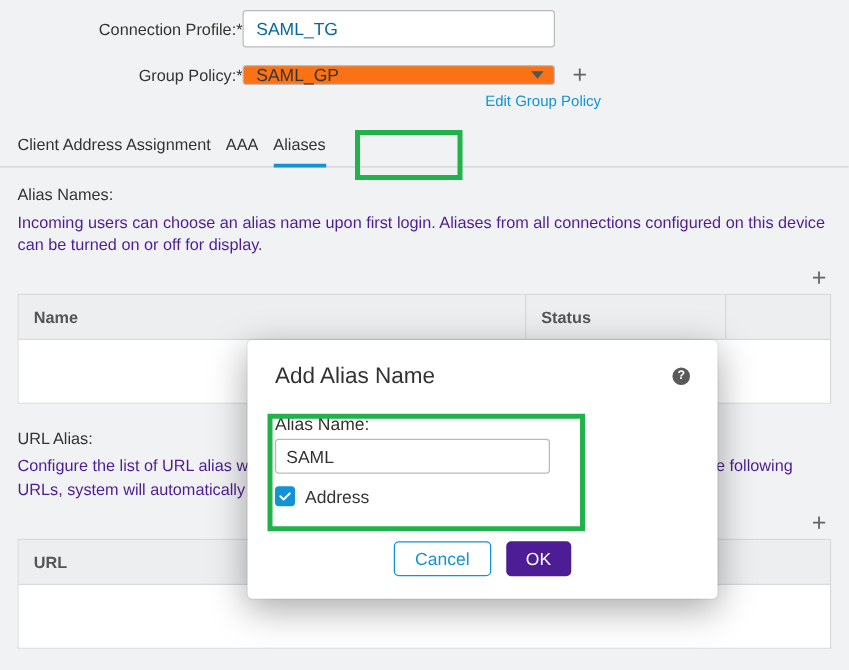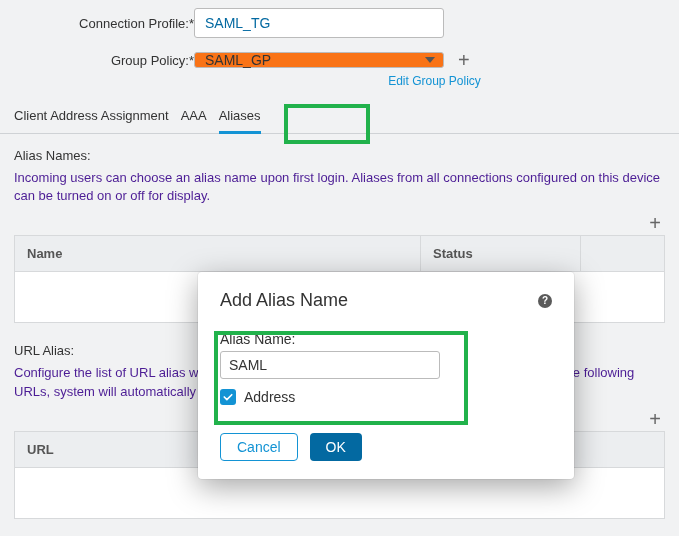--- a/index.html
+++ b/index.html
@@ -201,39 +201,39 @@
     position: absolute;
     border: 4px solid #21b24b;
     left: 16px;
     top: 0px;
     width: 254px;
     height: 94px;
     pointer-events: none;
   }
   .modal-footer {
     display: flex;
-    justify-content: flex-start;
+    justify-content: center;
     gap: 12px;
     padding: 14px 22px 18px 22px;
   }
   .btn {
     height: 28px;
     border-radius: 4px;
     padding: 0 16px;
     font-size: 14px;
     border: none;
     cursor: pointer;
   }
   .btn-cancel {
     background: #fff;
     color: #1393d4;
     border: 1px solid #1393d4;
   }
   .btn-ok {
-    background: #0369a1;
+    background: #4c1d95;
     color: #fff;
   }
 </style>
 </head>
 <body>
 
 <div class="form-area">
   <div class="form-row">
     <div class="form-label">Connection Profile:*</div>
     <input class="text-input" value="SAML_TG" style="">

